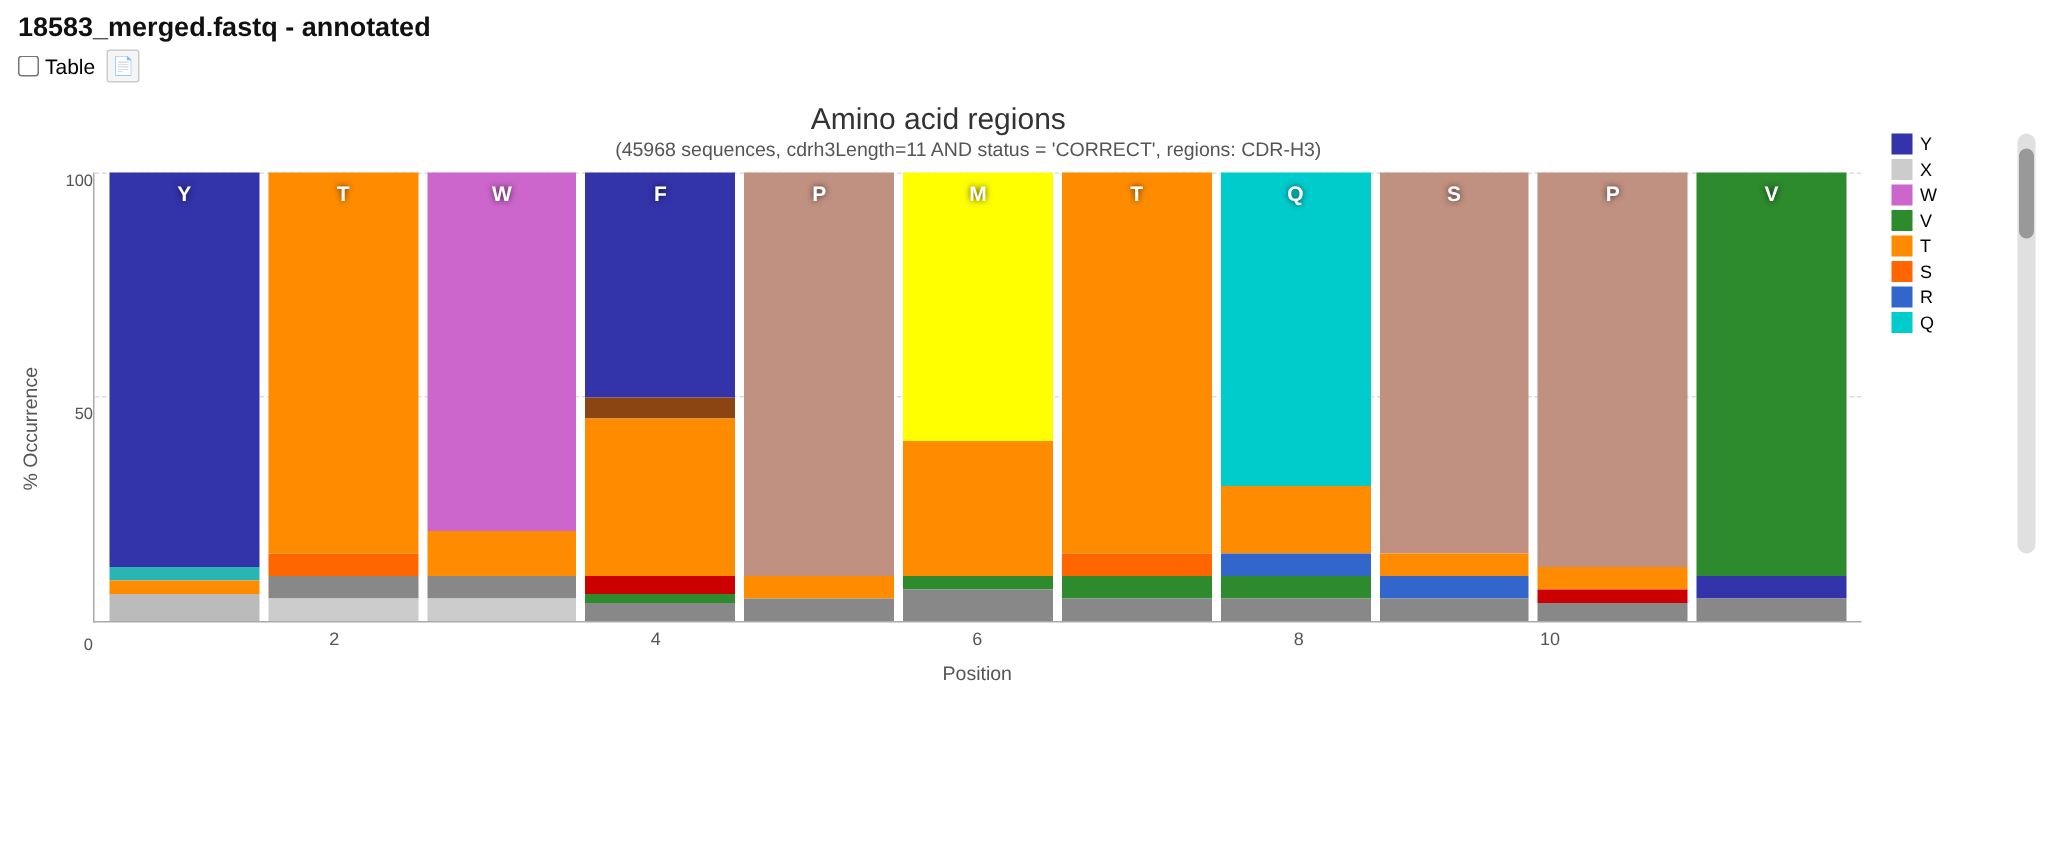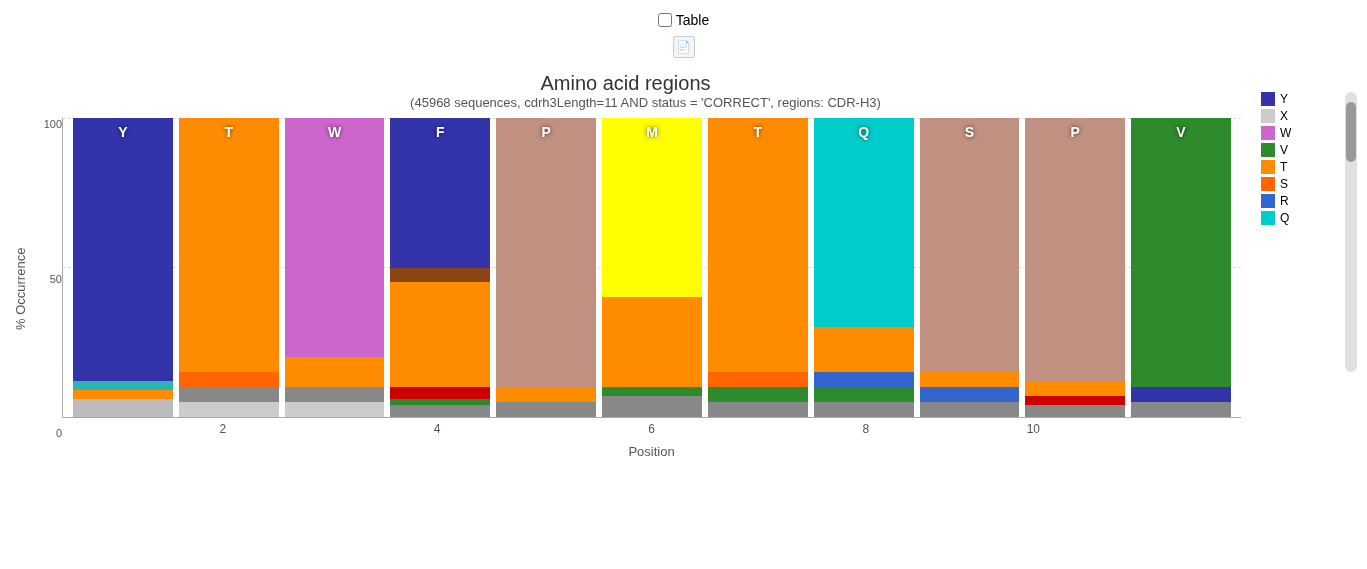--- a/index.html
+++ b/index.html
@@ -1,20 +1,20 @@
 <!DOCTYPE html>
 <html><head>
   <meta charset="utf-8">
   <style>
     * { box-sizing: border-box; margin: 0; padding: 0; }
     body { font-family: Arial, sans-serif; background: #fff; width: 1367px; height: 569px; overflow: hidden; }
 
     .header { padding: 8px 12px 4px 12px; }
     .title { font-size: 18px; font-weight: bold; color: #111; }
-    .toolbar { display: flex; align-items: center; gap: 8px; margin-top: 4px; flex-direction: column; }
+    .toolbar { display: flex; align-items: center; gap: 8px; margin-top: 4px; }
     .checkbox-label { display: flex; align-items: center; gap: 4px; font-size: 14px; cursor: pointer; }
     .checkbox-label input { width: 14px; height: 14px; }
     .icon-btn { width: 22px; height: 22px; border: 1px solid #ccc; background: #f5f5f5; display: flex; align-items: center; justify-content: center; cursor: pointer; border-radius: 2px; font-size: 12px; color: #777; }
 
     .chart-area { display: flex; padding: 0 10px; margin-top: 0; }
     .chart-main { flex: 1; display: flex; flex-direction: column; align-items: center; }
     .chart-title { font-size: 20px; color: #333; margin-top: 10px; }
     .chart-subtitle { font-size: 13px; color: #555; margin-bottom: 8px; margin-left: 40px; }
 
     .chart-body { display: flex; width: 100%; align-items: stretch; }
@@ -38,20 +38,21 @@
     .scrollbar { width: 12px; background: #e0e0e0; margin-left: 4px; margin-top: 30px; height: 280px; border-radius: 6px; position: relative; }
     .scrollbar-thumb { width: 10px; height: 60px; background: #999; border-radius: 5px; position: absolute; top: 10px; left: 1px; }
 
     
     .grid-line { position: absolute; left: 0; right: 0; border-top: 1px dashed #ddd; }
   </style>
 </head>
 <body>
 
 <div class="header">
+  <div class="title">18583_merged.fastq - annotated</div>
   <div class="toolbar">
     <label class="checkbox-label">
       <input type="checkbox" style="">
       <span>Table</span>
     </label>
     <div class="icon-btn">
       <span>📄</span>
     </div>
   </div>
 </div>

